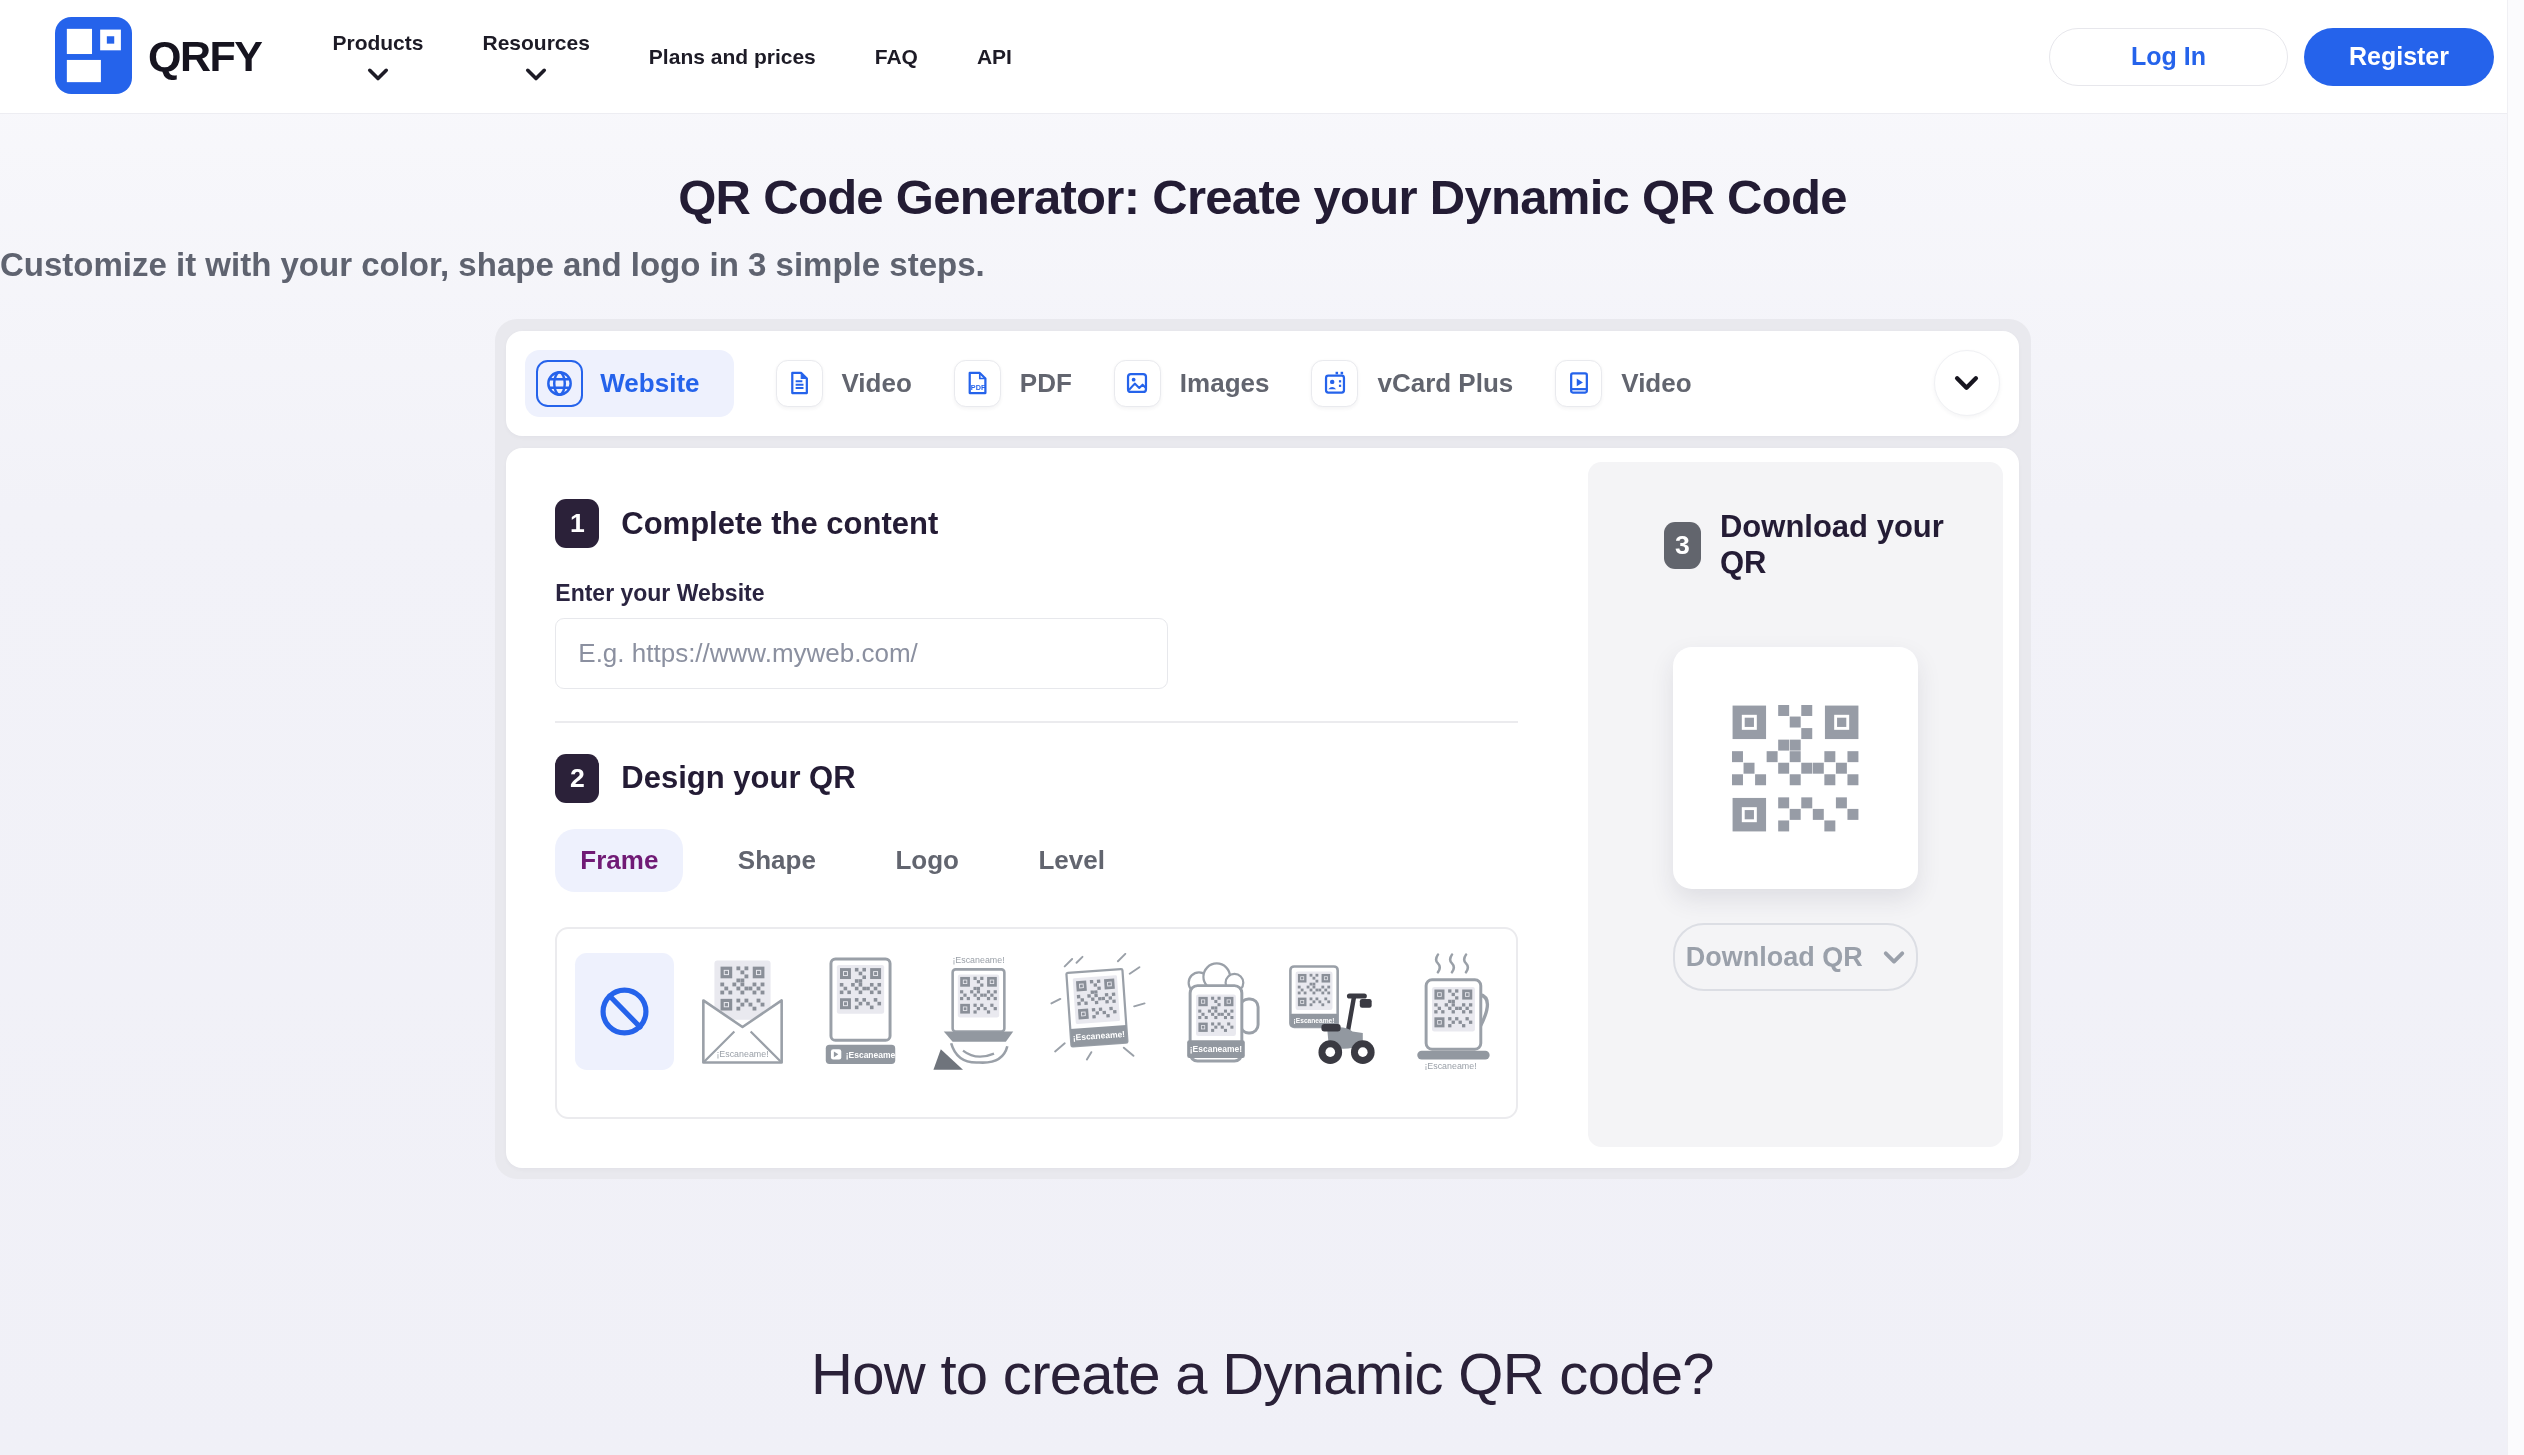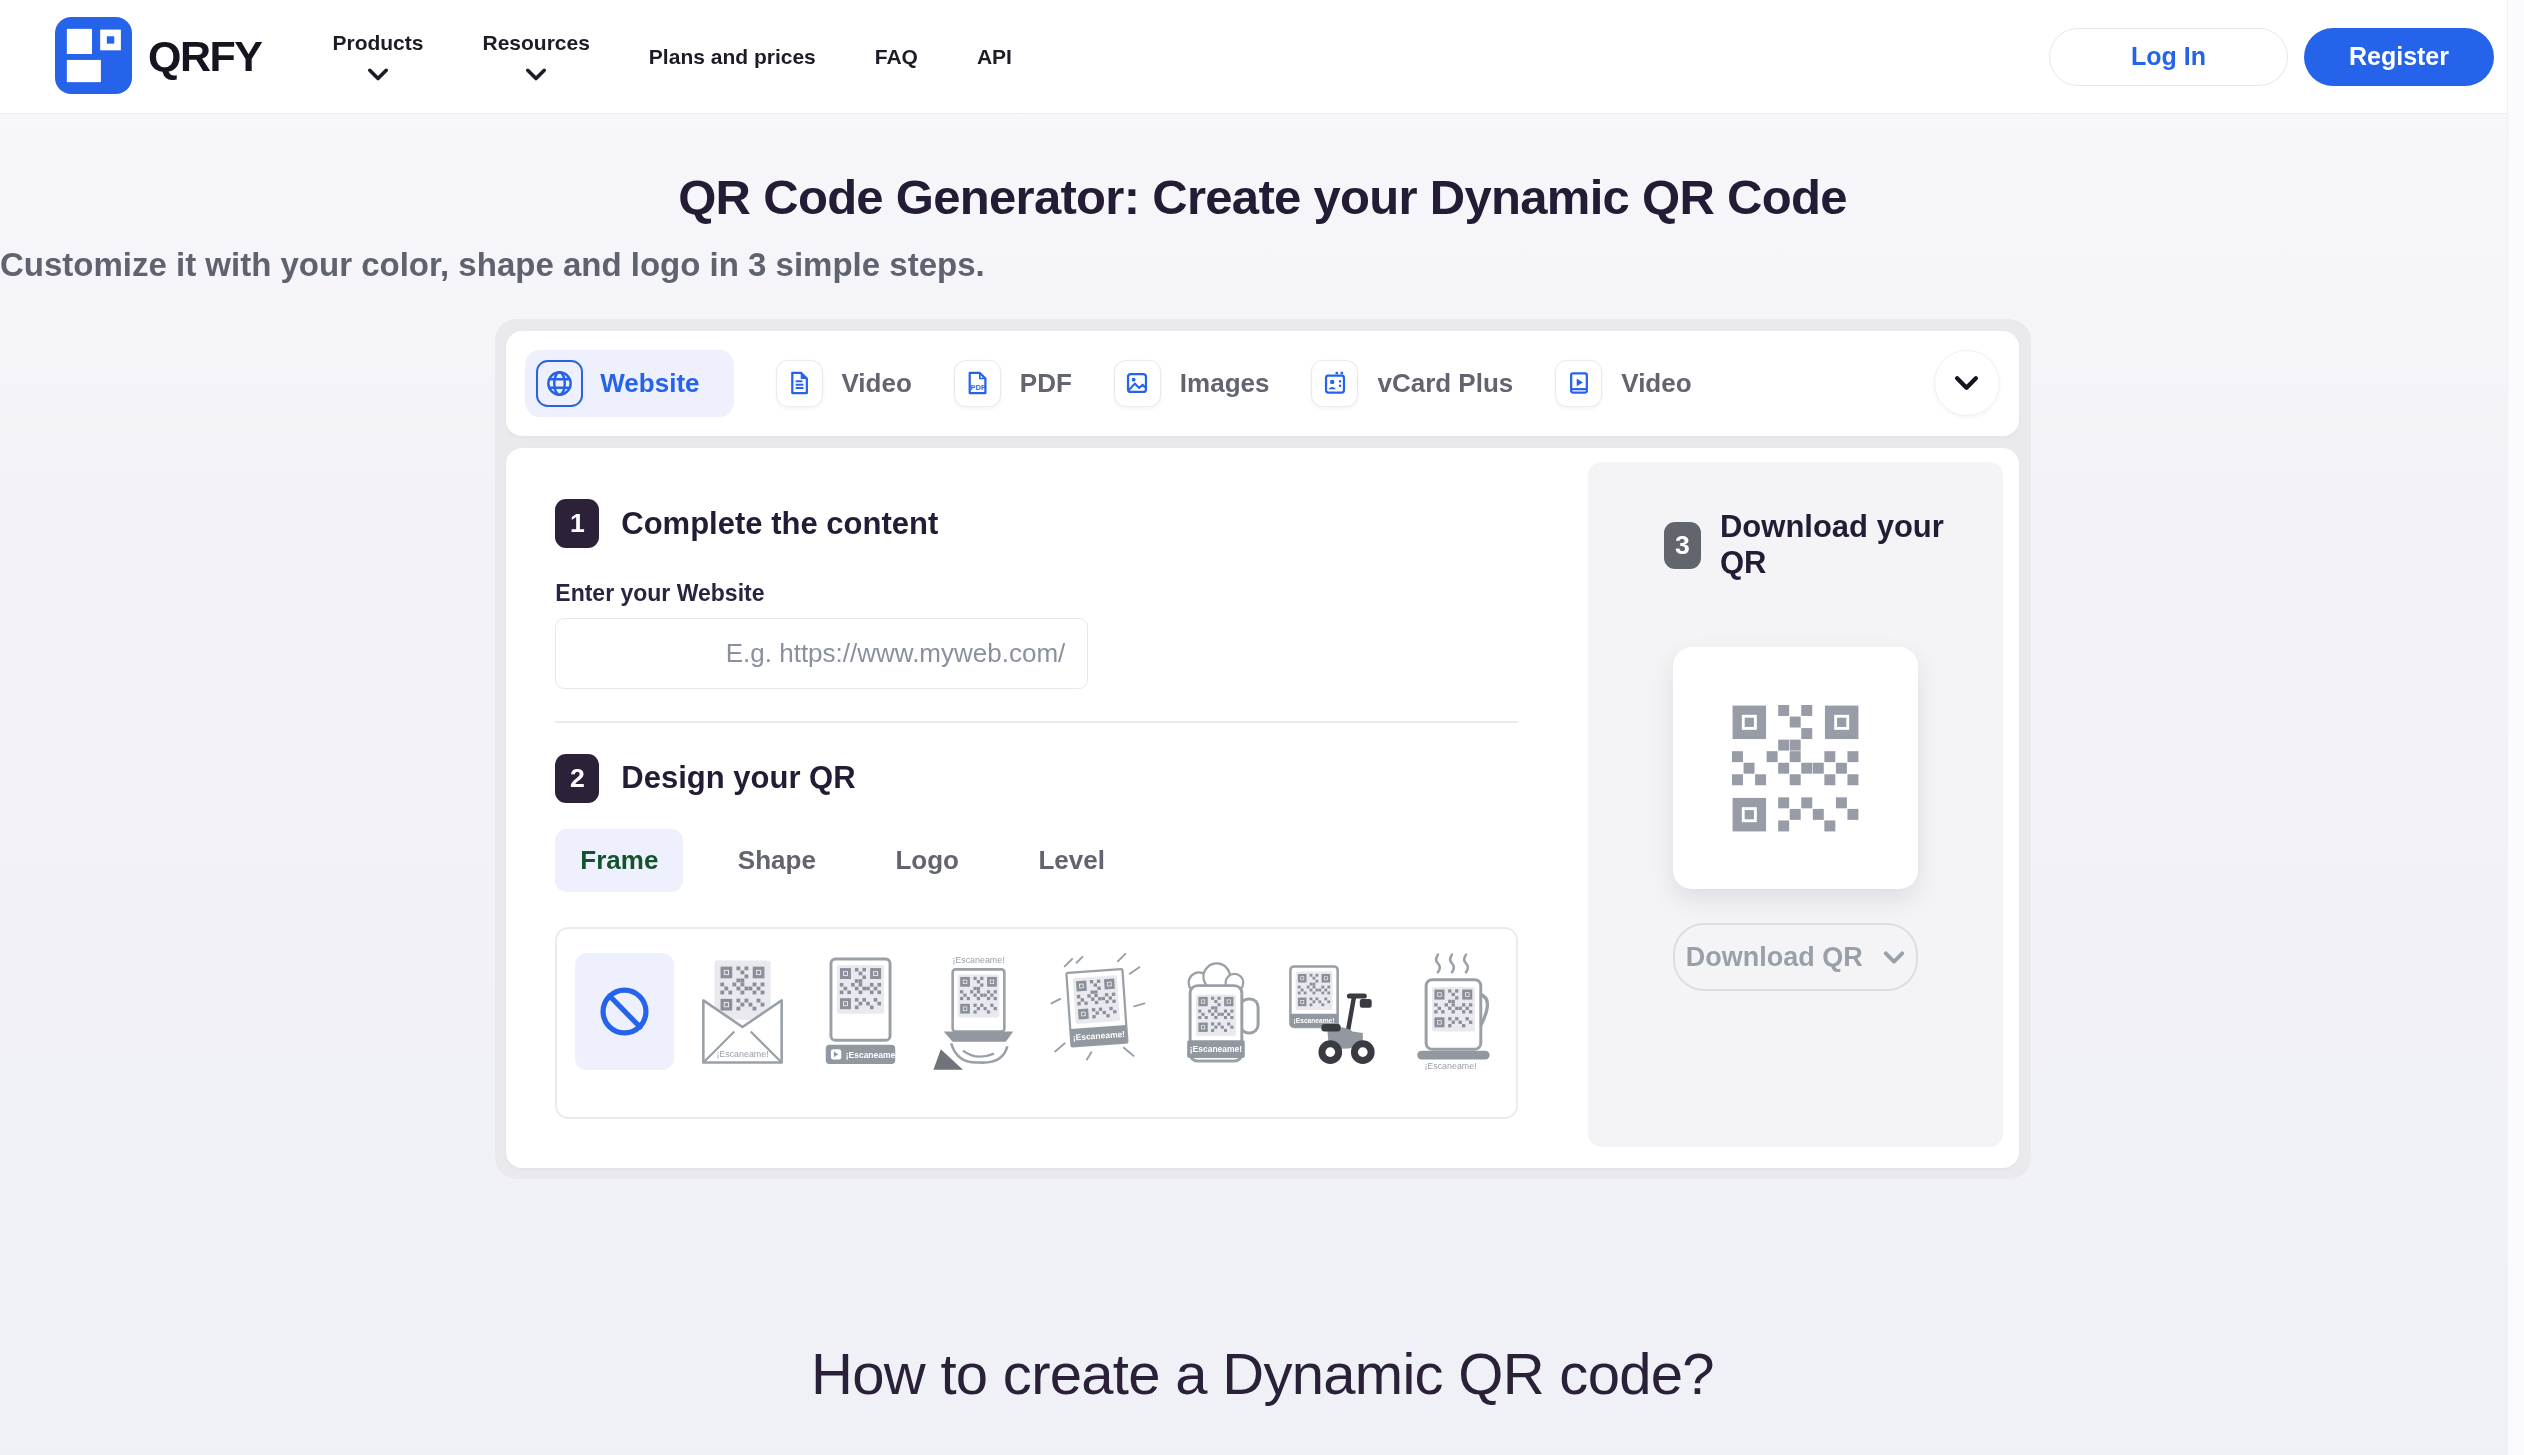--- a/index.html
+++ b/index.html
@@ -81,34 +81,34 @@
   .step-badge {
     width:44px; height:49px; border-radius:11px; background:#2b2139;
     color:#ffffff; font-size:26.6px; font-weight:700;
     display:flex; align-items:center; justify-content:center;
   }
   .step-badge.gray { background:#62656d; width:43px; height:47px; }
   .step-title { font-size:31px; font-weight:700; color:#241c35; }
 
   .field-label { margin-top:32px; font-size:23px; font-weight:700; color:#2a2440; }
   .url-input {
-    margin-top:10.3px; width:533px; height:71px; border:1.5px solid #e7e8ec; border-radius:8.9px;
-    font-family:inherit; font-size:26px; color:#2a2440; padding:0 22px; outline:none; background:#fff;text-align:right;
+    margin-top:10.3px; width:613px; height:71px; border:1.5px solid #e7e8ec; border-radius:8.9px;
+    font-family:inherit; font-size:26px; color:#2a2440; padding:0 22px; outline:none; background:#fff;
   }
   .url-input::placeholder { color:#8b90a0; }
 
   .divider { margin-top:32px; border:none; border-top:2.2px solid #ebebee; width:100%; }
   .step2-head { margin-top:31px; }
 
   .design-tabs { margin-top:26.6px; display:flex; align-items:center; gap:29.5px; }
   .design-tab {
     font-size:26px; font-weight:600; color:#62656f; cursor:pointer;
     padding:16px 25px; border-radius:11.8px; background:transparent; border:none; font-family:inherit;
   }
-  .design-tab.active { background:#eef1fd; color:#14532d; }
+  .design-tab.active { background:#eef1fd; color:#701a75;border-radius:20px; }
 
   .frames-row {
     margin-top:35px; border:2.2px solid #ebebee; border-radius:13.3px;
     padding:23.6px 17.7px 47px; display:flex; gap:19px; background:#ffffff;
   }
   .frame-tile {
     width:99px; height:117px; border-radius:11.8px; cursor:pointer;
     display:flex; align-items:center; justify-content:center; background:transparent;
   }
   .frame-tile.selected { background:#eef1fd; }

